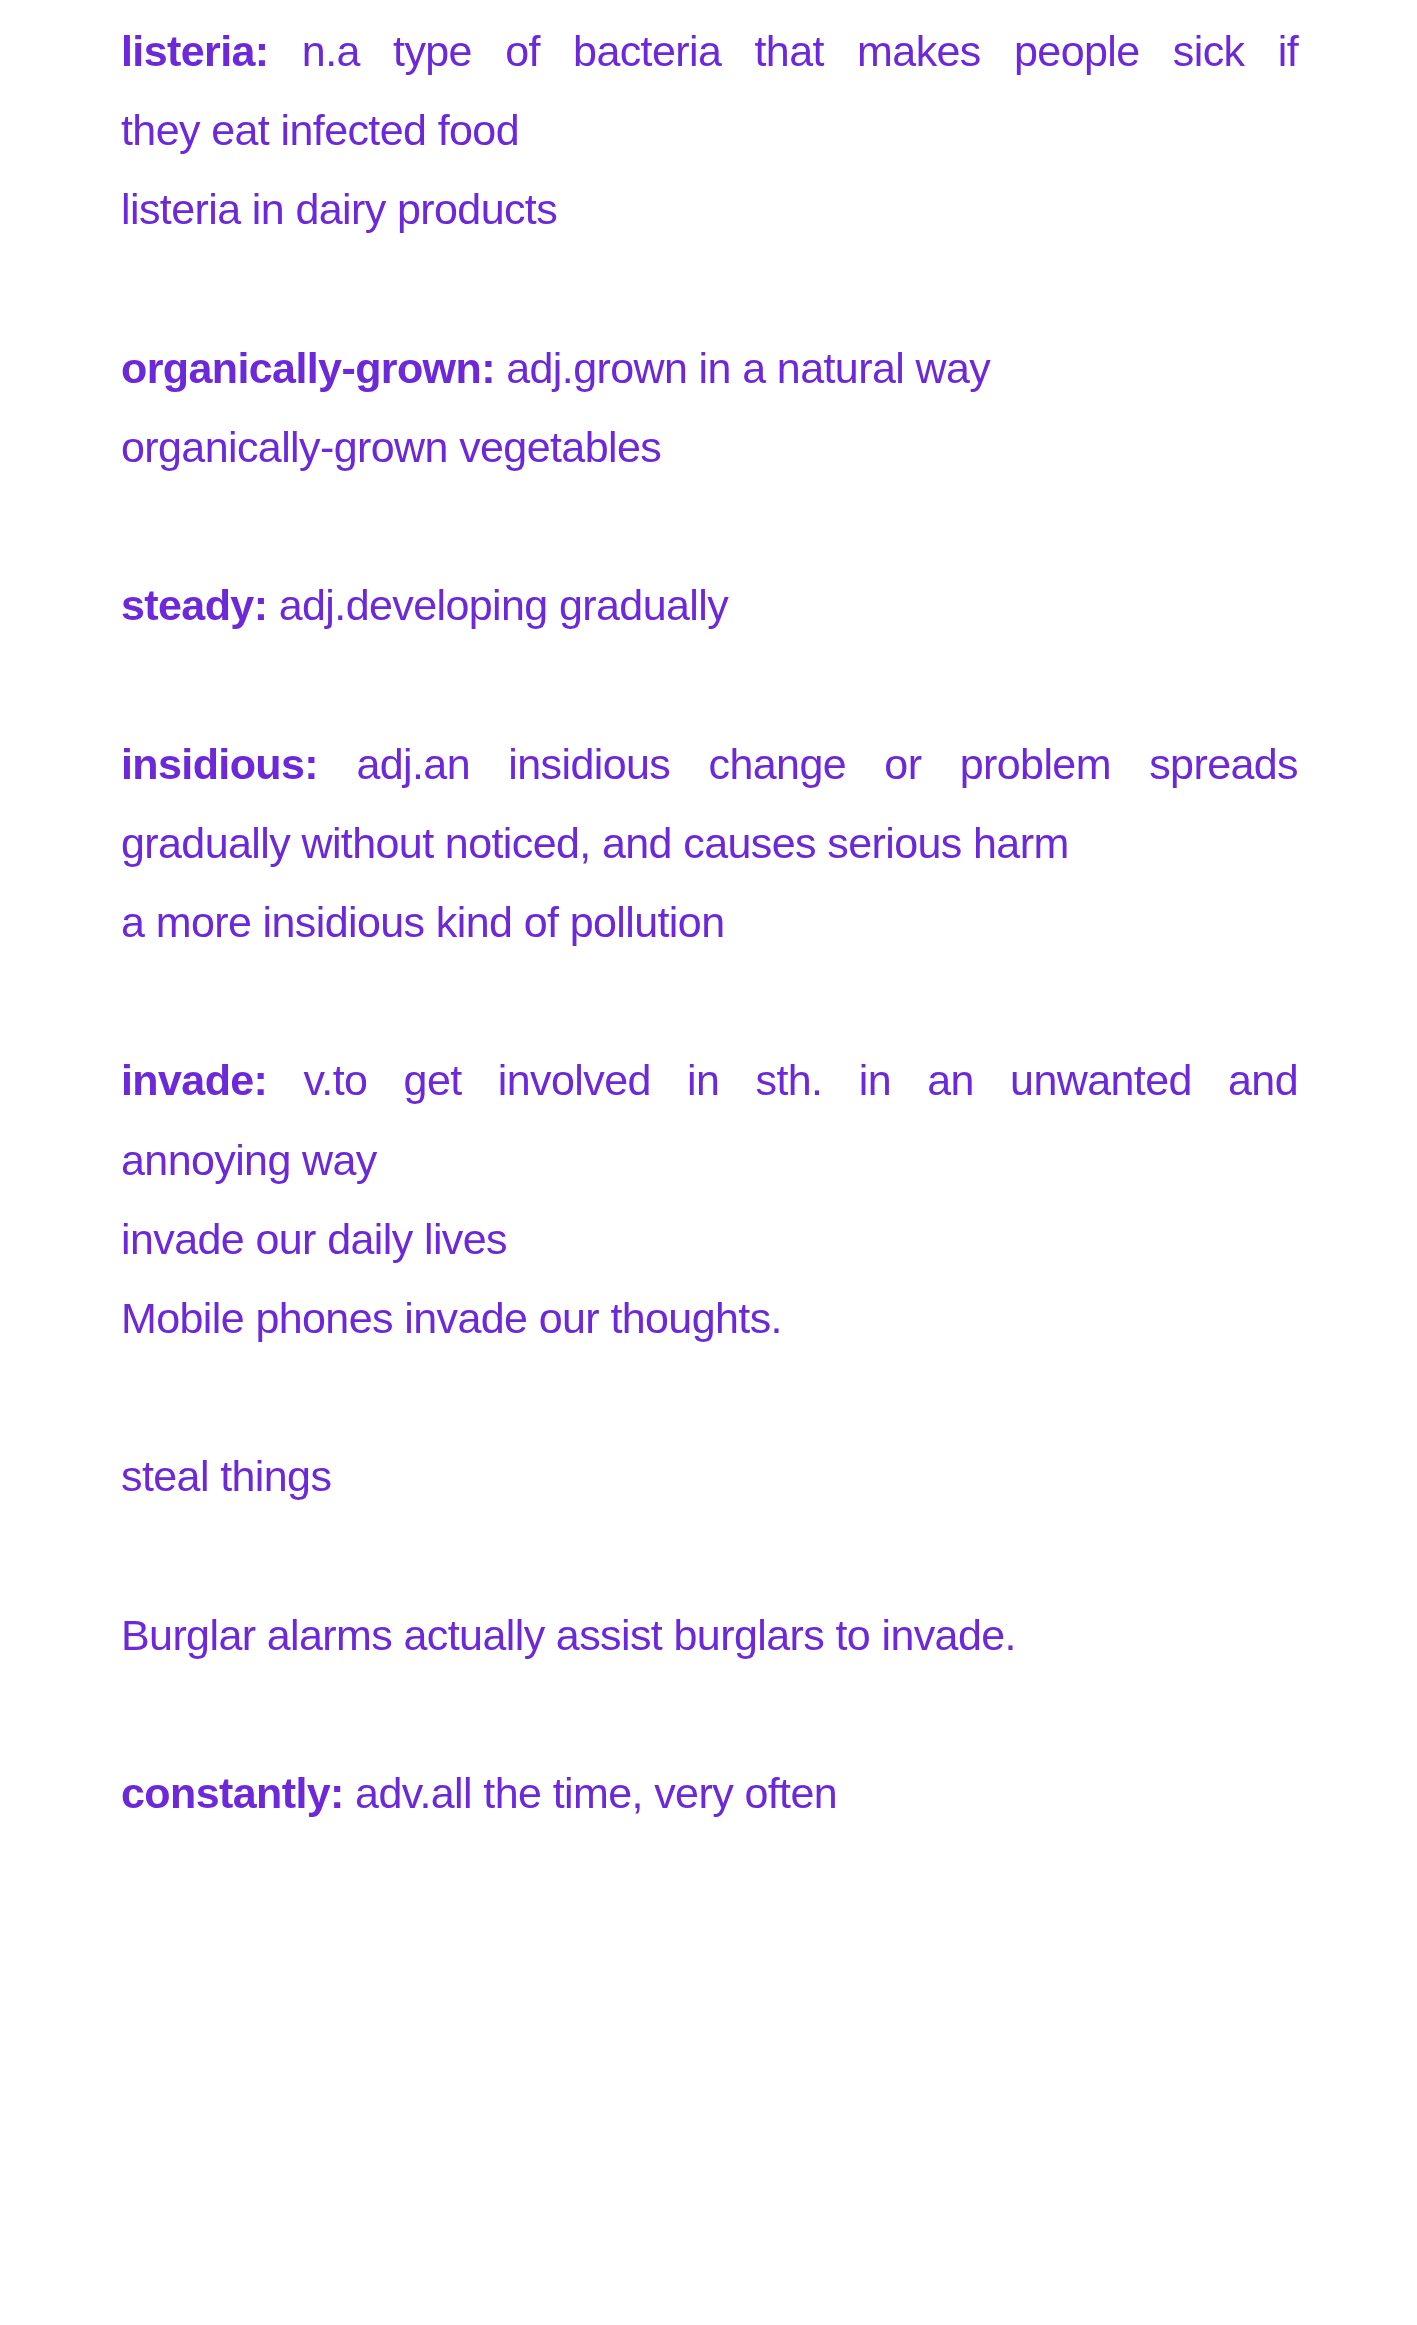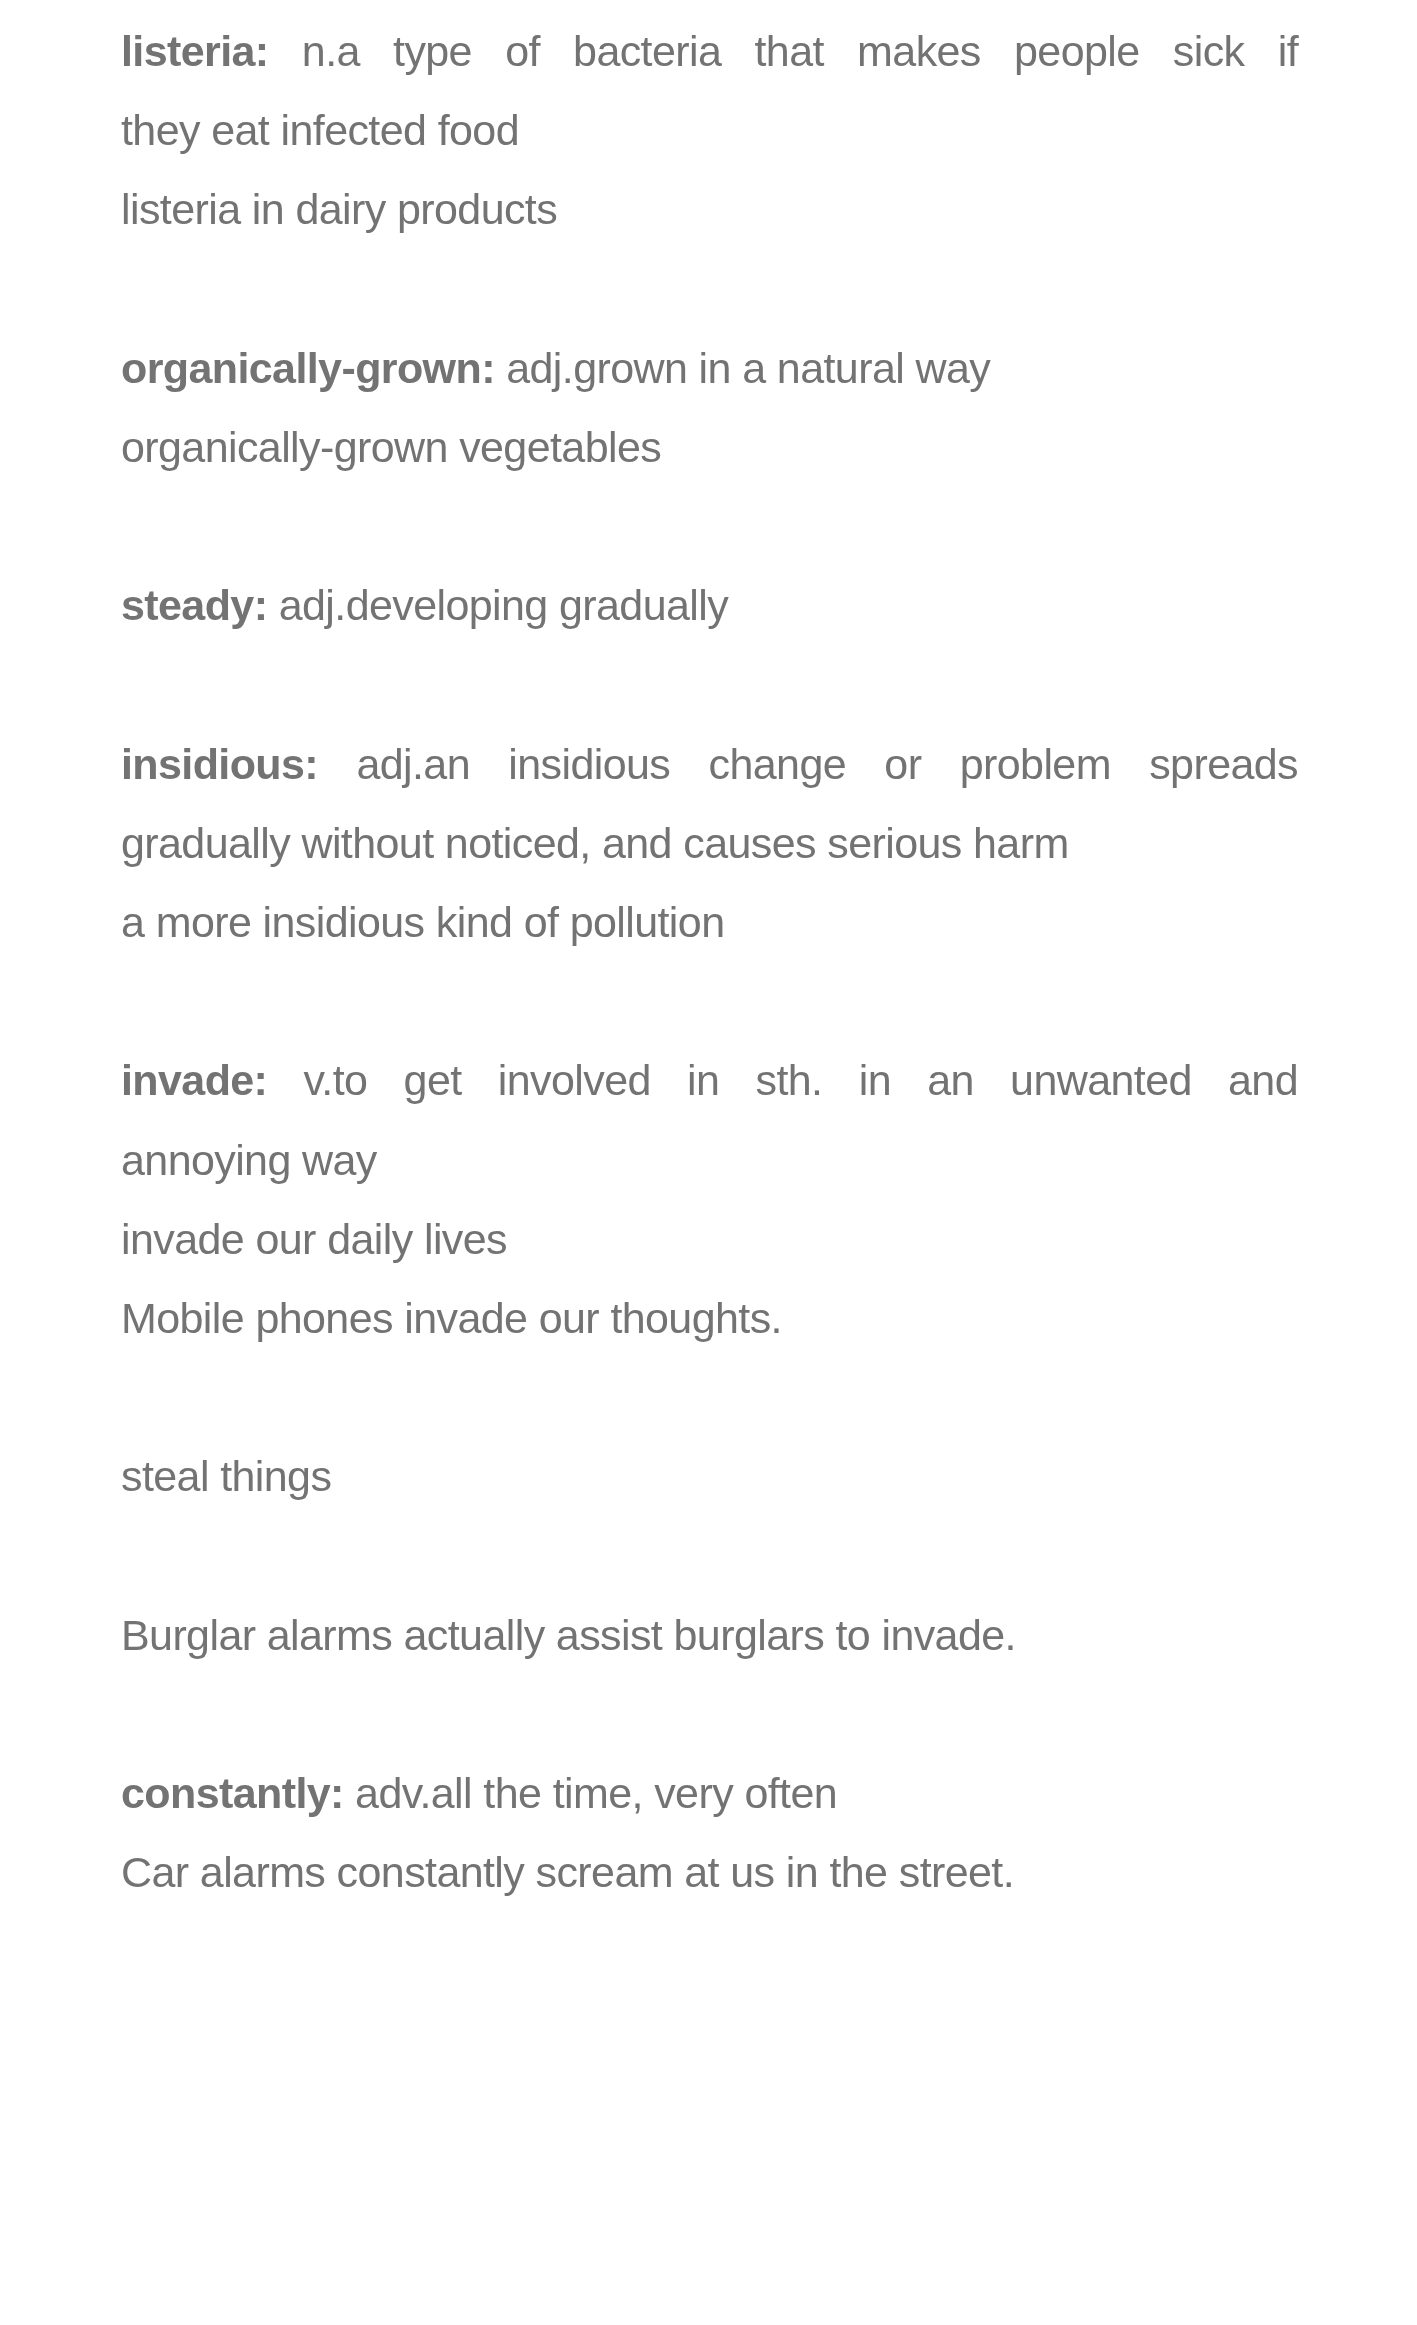--- a/index.html
+++ b/index.html
@@ -11,21 +11,21 @@
       width: 1417px;
       height: 2325px;
       overflow: hidden;
       position: relative;
     }
     .page {
       position: absolute;
       left: 121px;
       top: 12px;
       width: 1177px;
-      color: #737373;
+      color: #6d28d9;
       font-family: "Liberation Sans", "DejaVu Sans", sans-serif;
       font-size: 43px;
       letter-spacing: -0.6px;
       line-height: 79.2px;
     }
     .entry {
       margin: 0 0 79.2px 0;
     }
     .entry:last-child {
       margin-bottom: 0;
@@ -81,16 +81,15 @@
   <div class="entry">
     <div class="line">steal things</div>
   </div>
 
   <div class="entry">
     <div class="line">Burglar alarms actually assist burglars to invade.</div>
   </div>
 
   <div class="entry">
     <div class="line"><span class="term">constantly:</span><span> adv.all the time, very often</span></div>
-    <div class="line">Car alarms constantly scream at us in the street.</div>
   </div>
 
 </div>
 
 </body></html>

